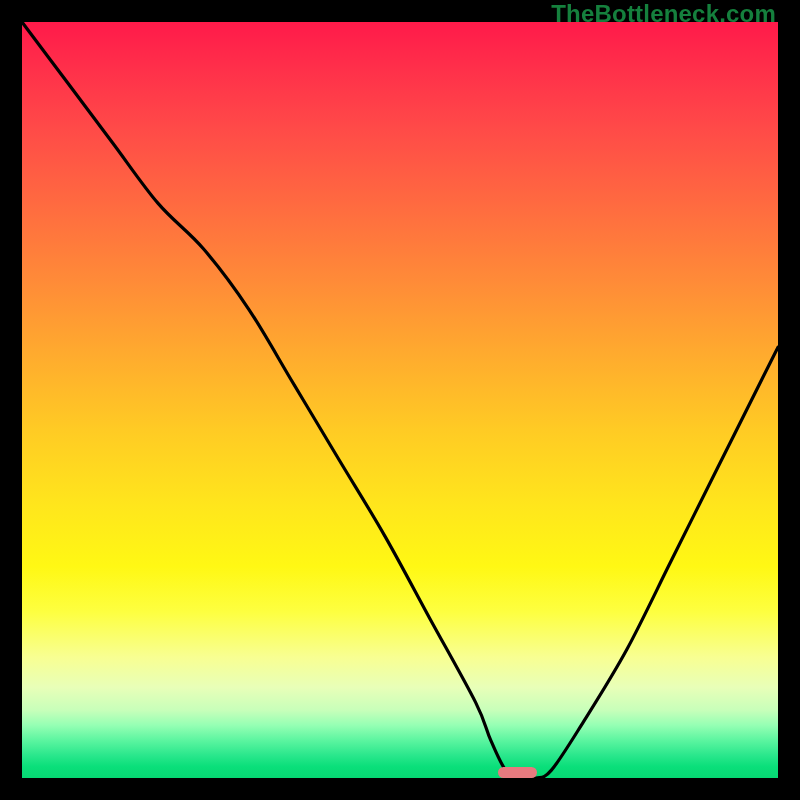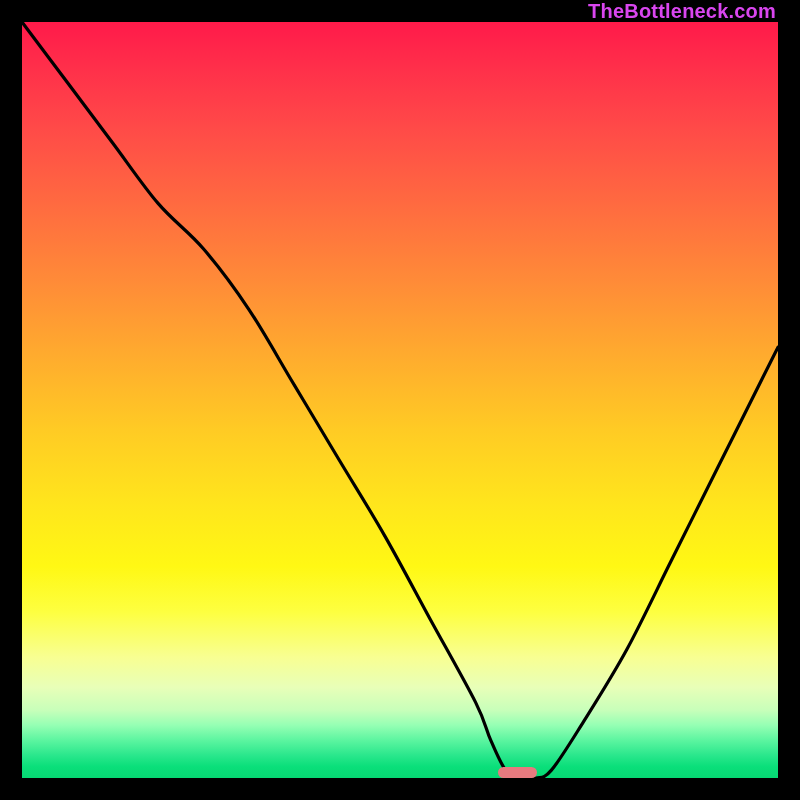--- a/index.html
+++ b/index.html
@@ -54,23 +54,23 @@
   .marker {
     position: absolute;
     border-radius: 999px;
     background: #e77a7f;
   }
   .watermark {
     position: absolute;
     right: 24px;
     top: 0px;
     font-family: Arial, Helvetica, sans-serif;
-    font-size: 20px;
+    font-size: 24px;
     font-weight: 600;
-    color: #d946ef;
+    color: #15803d;
     letter-spacing: 0.2px;
     user-select: none;
   }
 </style>
 </head>
 <body>
 
 <div class="frame">
   <div class="watermark">TheBottleneck.com</div>
 

